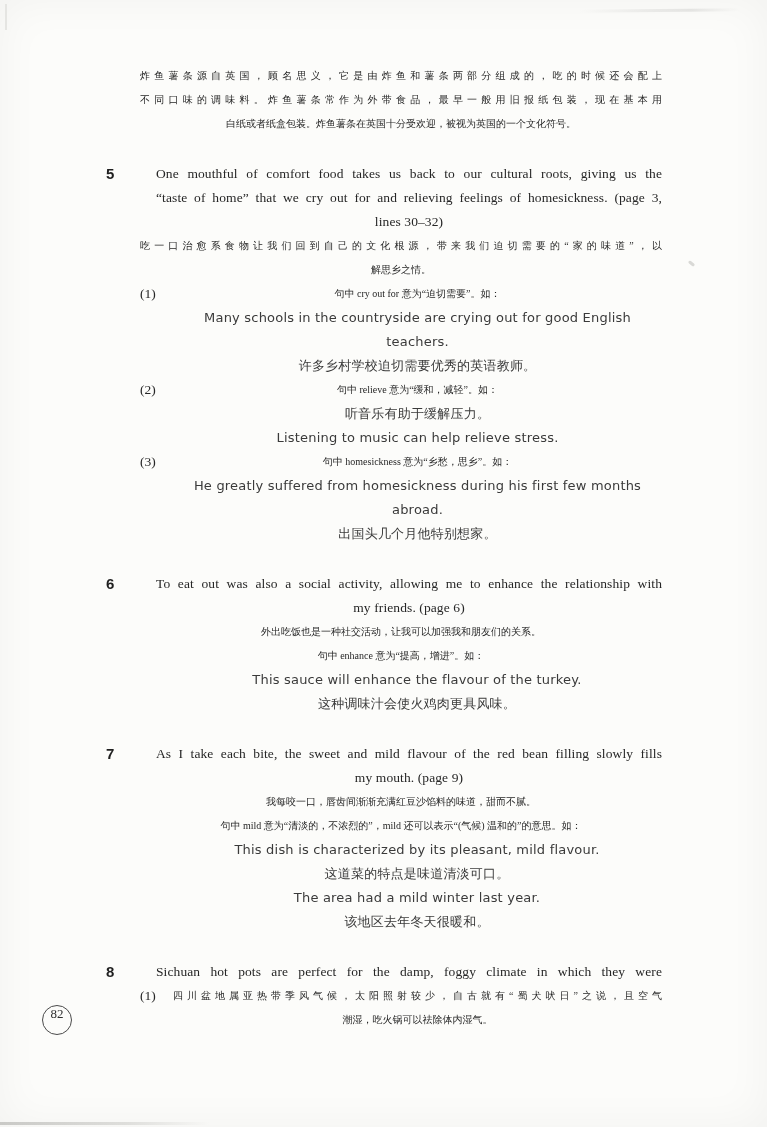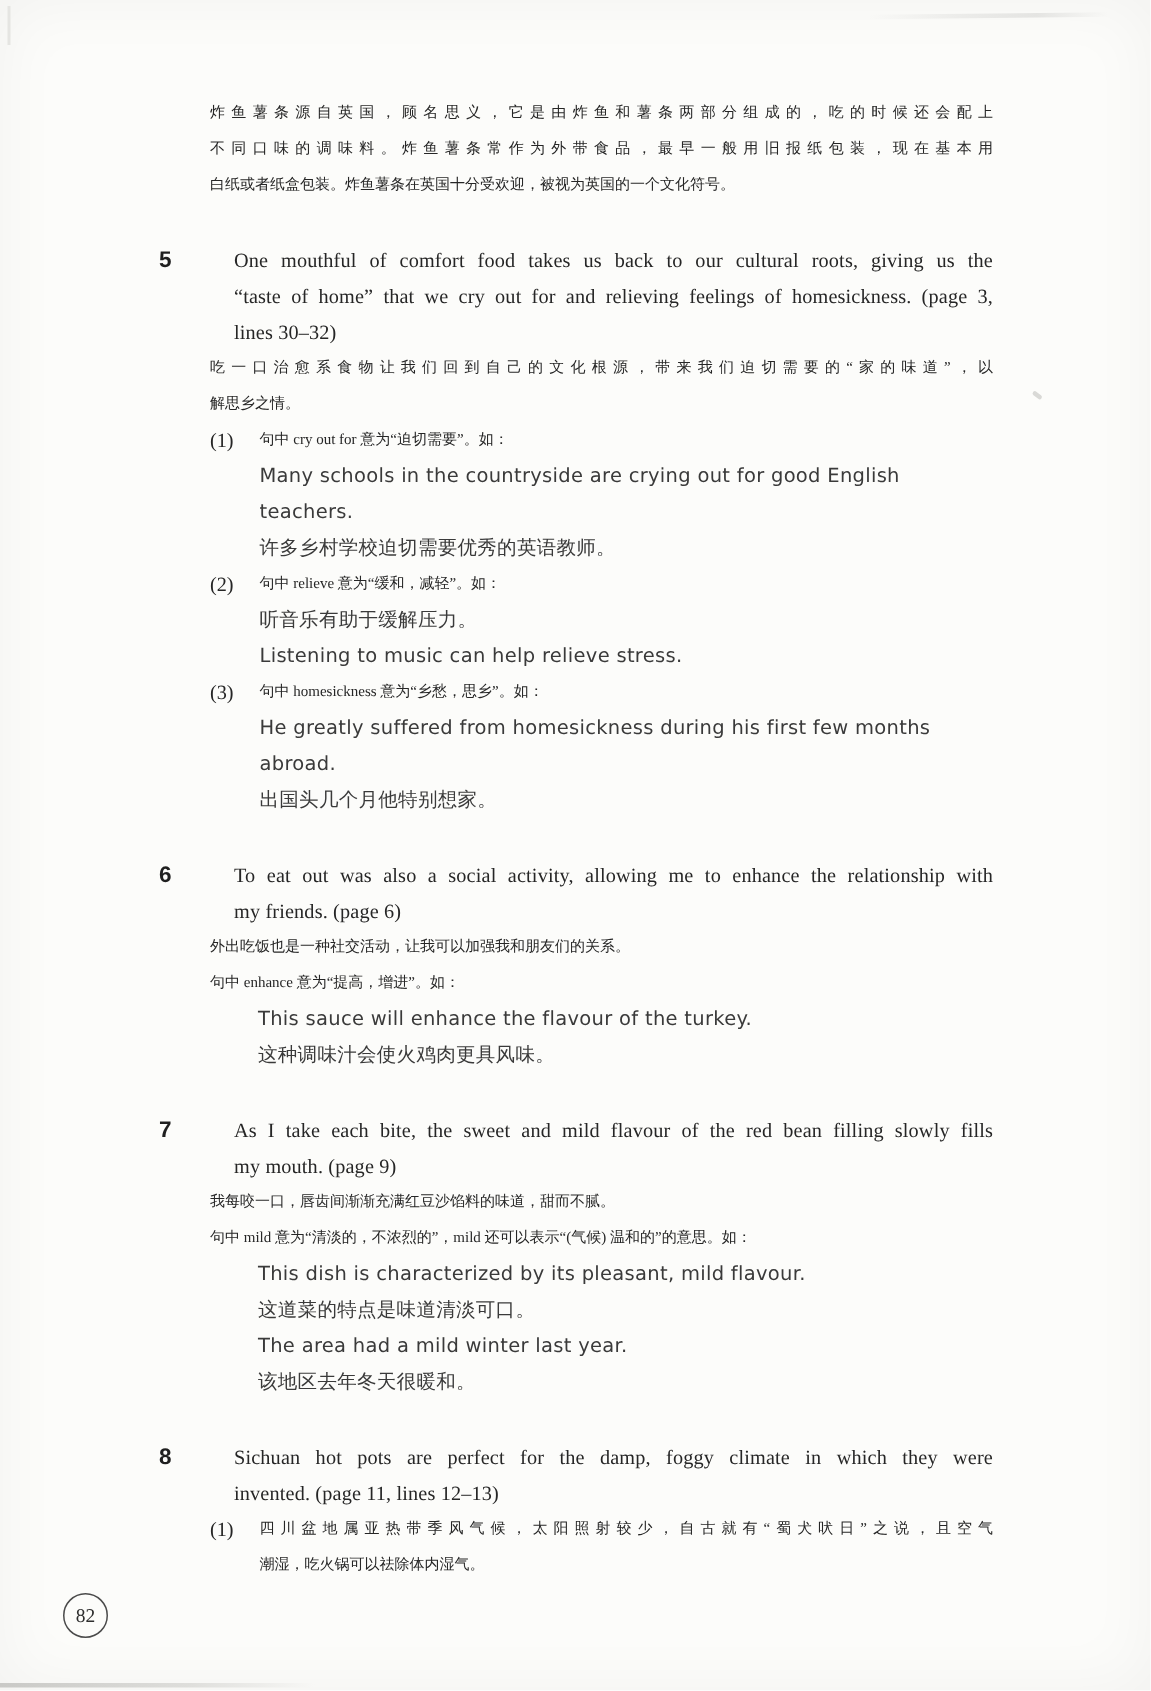--- a/index.html
+++ b/index.html
@@ -14,36 +14,36 @@
   }
   .content{position:absolute;left:106px;top:64px;width:556px;}
   .intro{margin-left:34px;width:522px;}
   .item{display:flex;margin-top:26px;}
   .num-col{width:34px;flex:none;}
   .num{
     font-family:"Liberation Sans", sans-serif;
     font-weight:700;font-size:15px;line-height:24px;color:#1f1f1f;
   }
   .body{flex:1;min-width:0;}
-  .line{margin:0;line-height:24px;overflow-wrap:break-word;}
+  .line{margin:0;line-height:24px;overflow-wrap:break-word;text-align:center;}
   .en{font-size:13.5px;letter-spacing:0.1px;margin-left:16px;}
   .zh{font-size:10px;}
   .fill{text-align:justify;text-align-last:justify;}
   .sub{display:flex;}
   .sub-label{width:33px;flex:none;font-size:13.5px;line-height:24px;}
   .sub-body{flex:1;min-width:0;}
   .ex{
     font-family:"DejaVu Sans", sans-serif;
     font-size:13px;color:#3a3a3a;letter-spacing:0.2px;
   }
   .indent{margin-left:32px;}
   .page-badge{
-    position:absolute;left:42px;top:1062px;width:30px;height:30px;
+    position:absolute;left:42px;top:1005px;width:30px;height:30px;
     border:1.5px solid #4b4b4b;border-radius:50%;
-    display:flex;align-items:center;justify-content:center;
+    display:flex;align-items:flex-start;justify-content:center;
     font-family:"Liberation Serif", serif;font-size:13px;color:#2e2e2e;
     box-sizing:border-box;
   }
   
   .streak-top-right{
     position:absolute;top:9px;right:28px;width:160px;height:3px;
     background:linear-gradient(to right,transparent,#ebebe9 40%,#e4e4e2 70%,transparent);
     transform:rotate(-0.6deg);
   }
   .mark-right{
@@ -144,21 +144,20 @@
         <p class="line ex indent">该地区去年冬天很暖和。</p>
       </div>
     </section>
 
     <section class="item">
       <div class="num-col">
         <span class="num">8</span>
       </div>
       <div class="body">
         <p class="line en fill">Sichuan hot pots are perfect for the damp, foggy climate in which they were</p>
-        <p class="line en">invented. (page 11, lines 12–13)</p>
         <div class="sub">
           <span class="sub-label">(1)</span>
           <div class="sub-body">
             <p class="line zh fill">四川盆地属亚热带季风气候，太阳照射较少，自古就有“蜀犬吠日”之说，且空气</p>
             <p class="line zh">潮湿，吃火锅可以祛除体内湿气。</p>
           </div>
         </div>
       </div>
     </section>
 

